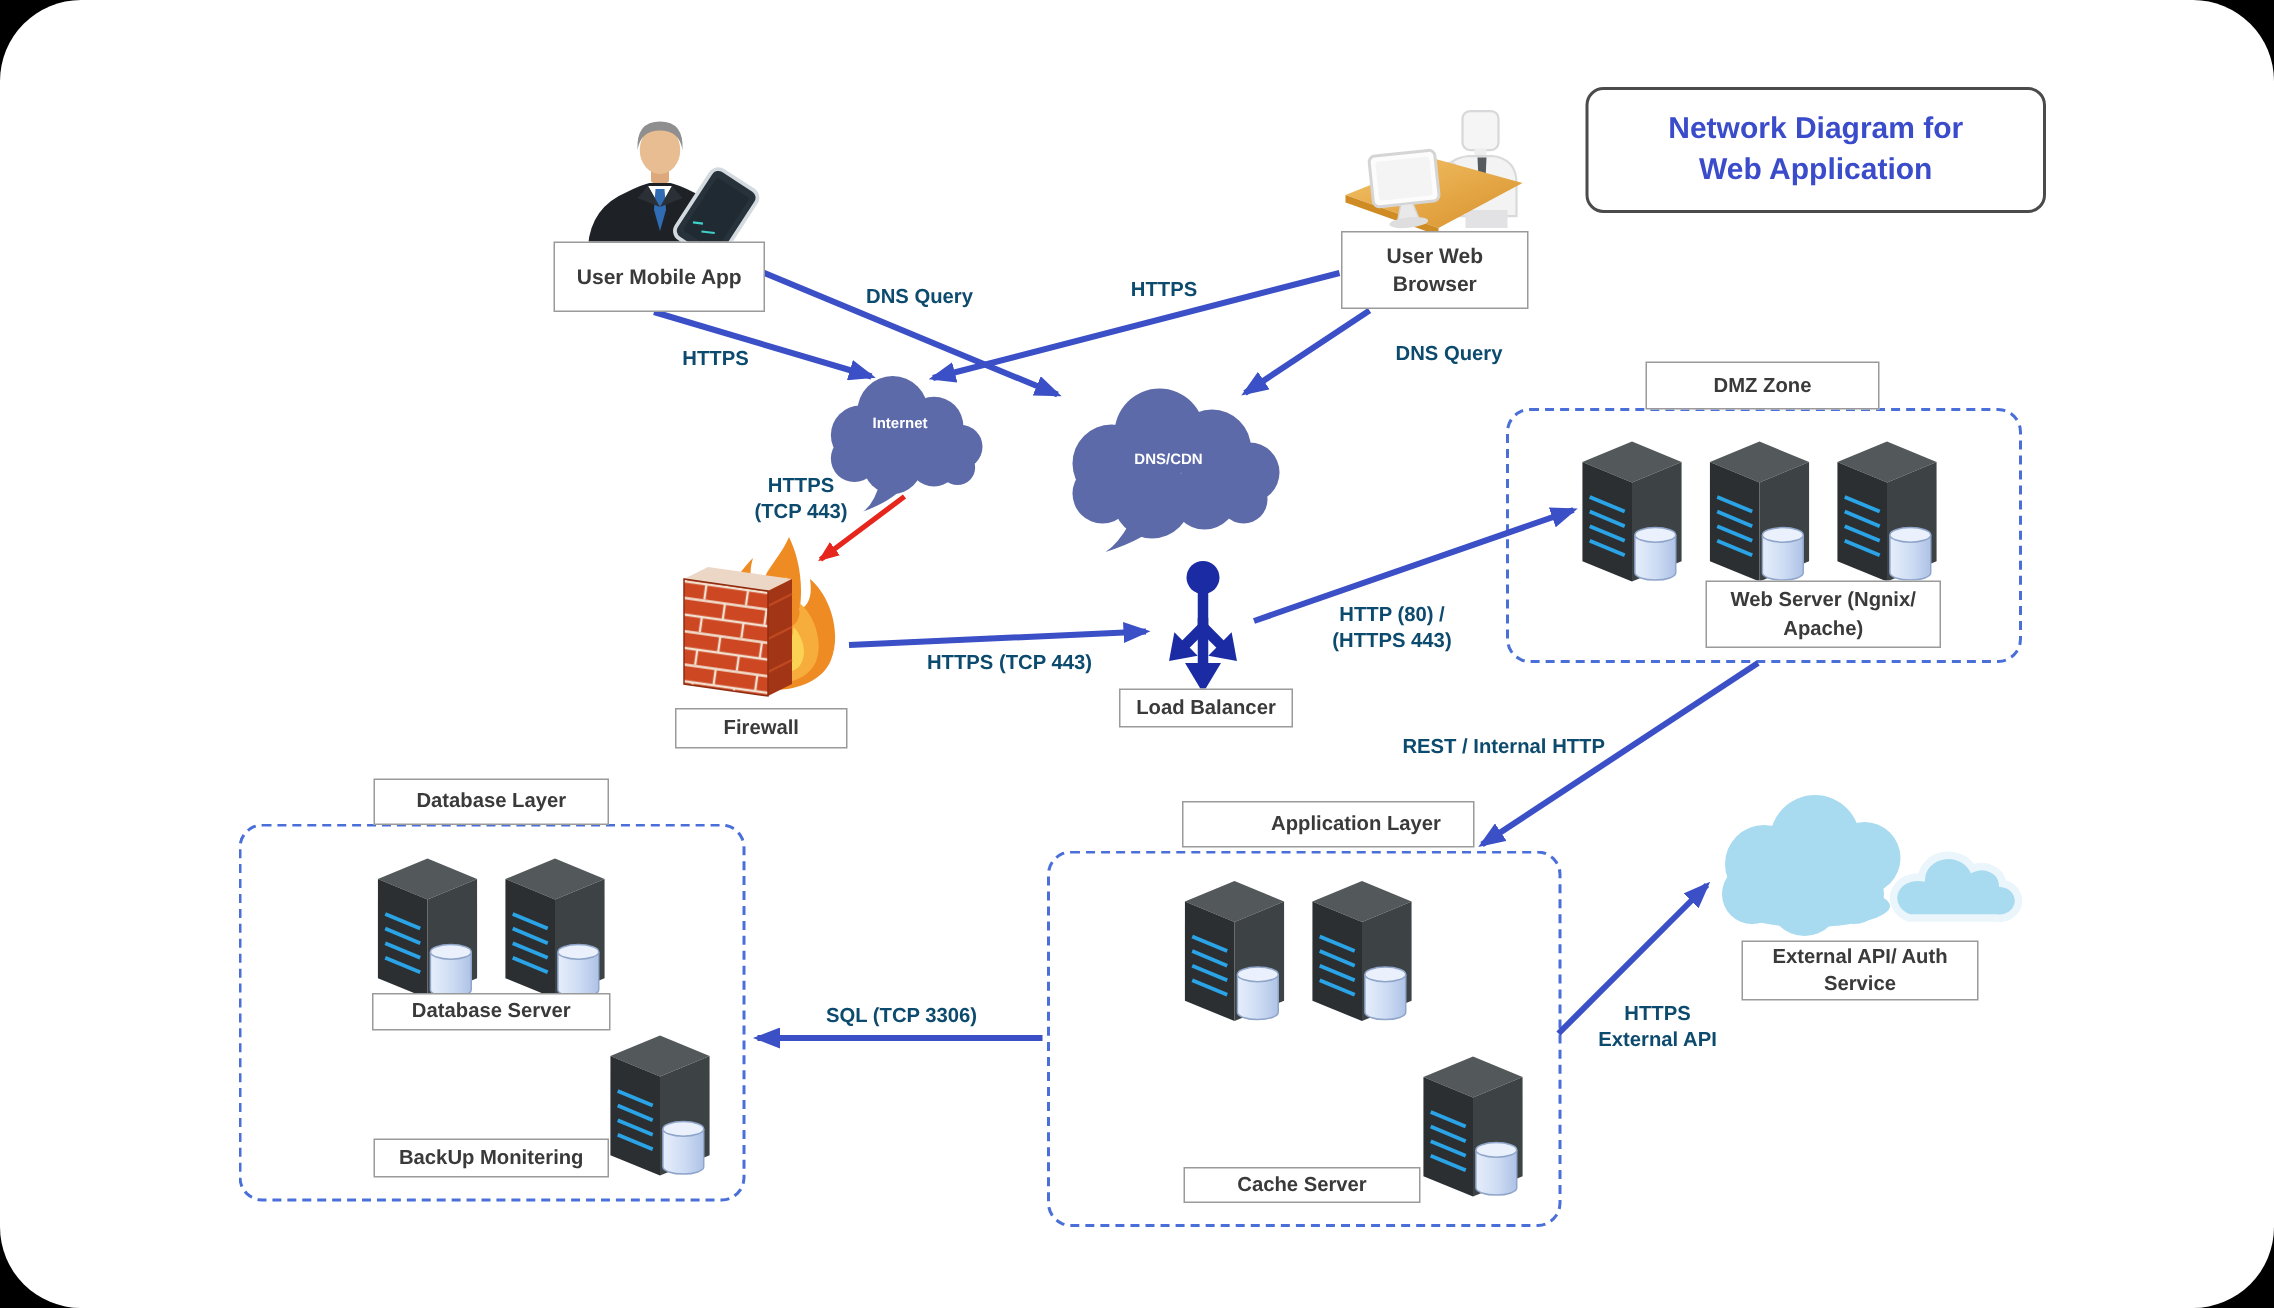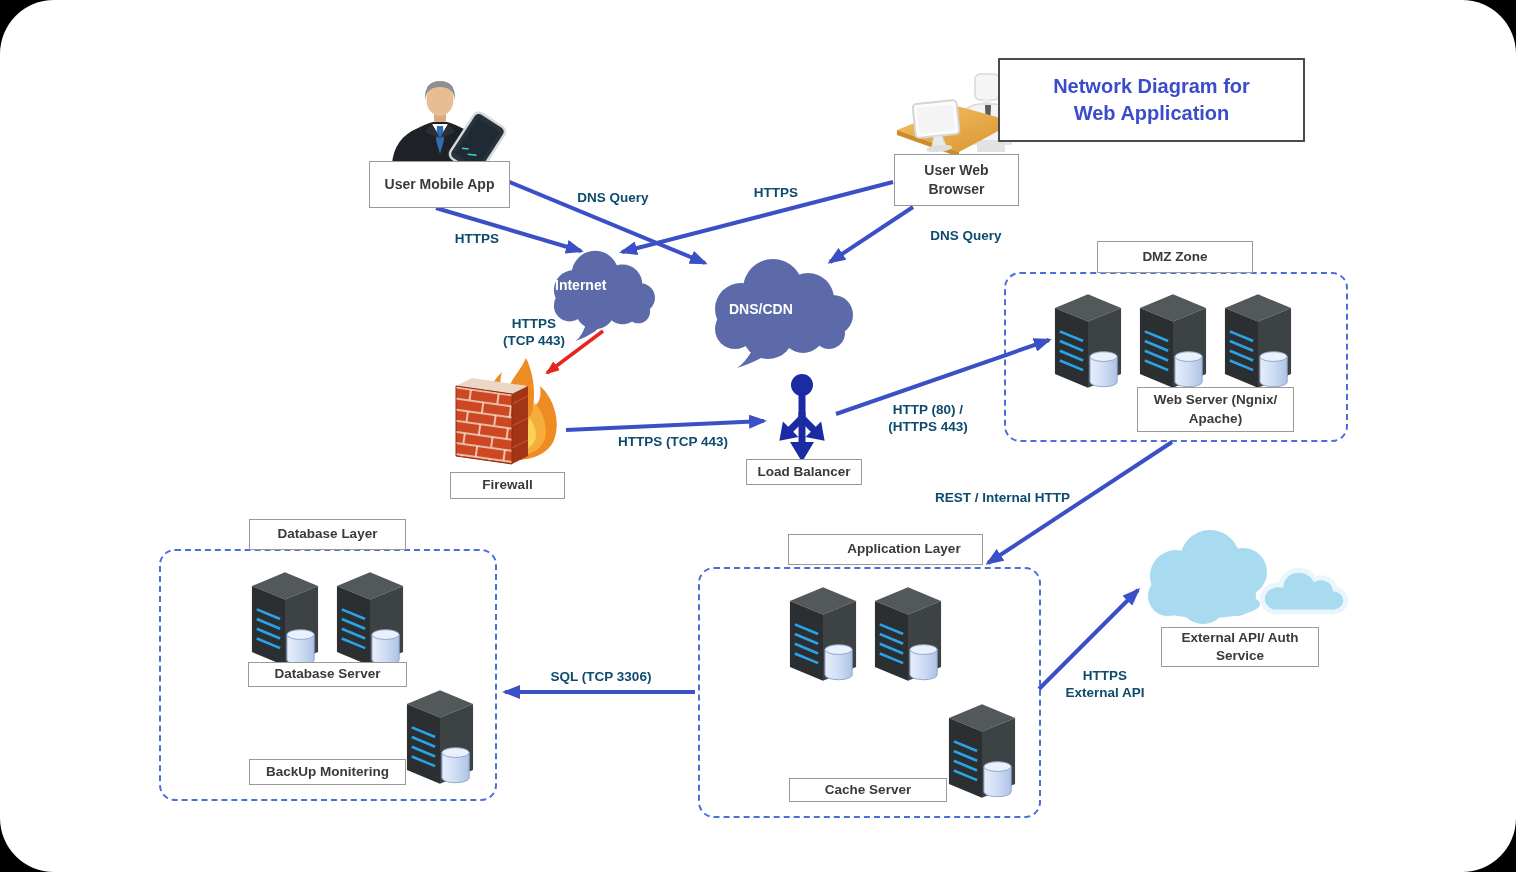--- a/index.html
+++ b/index.html
@@ -20,21 +20,21 @@
     font-weight:bold;color:#3a3a3a;font-size:13.5px;line-height:1.35;text-align:center;
   }
   .zone{
     border:2px dashed #4a6fd9;border-radius:16px;z-index:1;background:transparent;
   }
   .edgelabel{
     color:#0c4a6e;font-weight:bold;font-size:13.5px;line-height:1.25;
     text-align:center;z-index:4;
   }
   .cloudtext{
-    color:#fff;font-weight:bold;font-size:14px;z-index:3;
+    color:#fff;font-weight:bold;font-size:10px;text-align:center;z-index:3;
   }
   .icon{z-index:2;}
   svg.edges{position:absolute;left:0;top:0;z-index:3;pointer-events:none;}
   svg.edges line{stroke:#3b4fc6;stroke-width:4;}
   svg.edges line.red{stroke:#e6261c;stroke-width:3.5;}
 </style>
 </head>
 <body>
 
 <div class="canvas">
@@ -91,21 +91,21 @@
     <line x1="893" y1="182" x2="622" y2="252" marker-end="url(#mb)"></line>
     <line x1="913" y1="207" x2="830" y2="262" marker-end="url(#mb)"></line>
     <line class="red" x1="603" y1="331" x2="547" y2="373" marker-end="url(#mr)"></line>
     <line x1="566" y1="430" x2="764" y2="421" marker-end="url(#mb)"></line>
     <line x1="836" y1="414" x2="1049" y2="340" marker-end="url(#mb)"></line>
     <line x1="1172" y1="442" x2="988" y2="563" marker-end="url(#mb)"></line>
     <line x1="695" y1="692" x2="505" y2="692" marker-end="url(#mb)"></line>
     <line x1="1039" y1="689" x2="1138" y2="590" marker-end="url(#mb)"></line>
   </svg>
 
-  <div class="abs titlebox" style="left:998px;top:58px;width:303px;height:80px;">
+  <div class="abs titlebox" style="left:1057px;top:58px;width:303px;height:80px;border-radius:12px;">
     <span>Network Diagram for</span>
     <span>Web Application</span>
   </div>
 
   <svg class="abs icon" style="left:370px;top:78px;" width="140" height="86" viewBox="0 0 140 86">
     <path d="M22,86 Q24,60 48,50 Q58,45 63,44 L77,44 Q82,45 92,50 Q116,60 118,86 Z" fill="#1e2227"></path>
     <polygon points="62,46 78,46 70,60" fill="#ffffff"></polygon>
     <polygon points="67,48 73,48 74,62 70,76 66,62" fill="#2f6cb3"></polygon>
     <polygon points="62,46 70,60 55,54" fill="#2b3036"></polygon>
     <polygon points="78,46 70,60 85,54" fill="#2b3036"></polygon>

